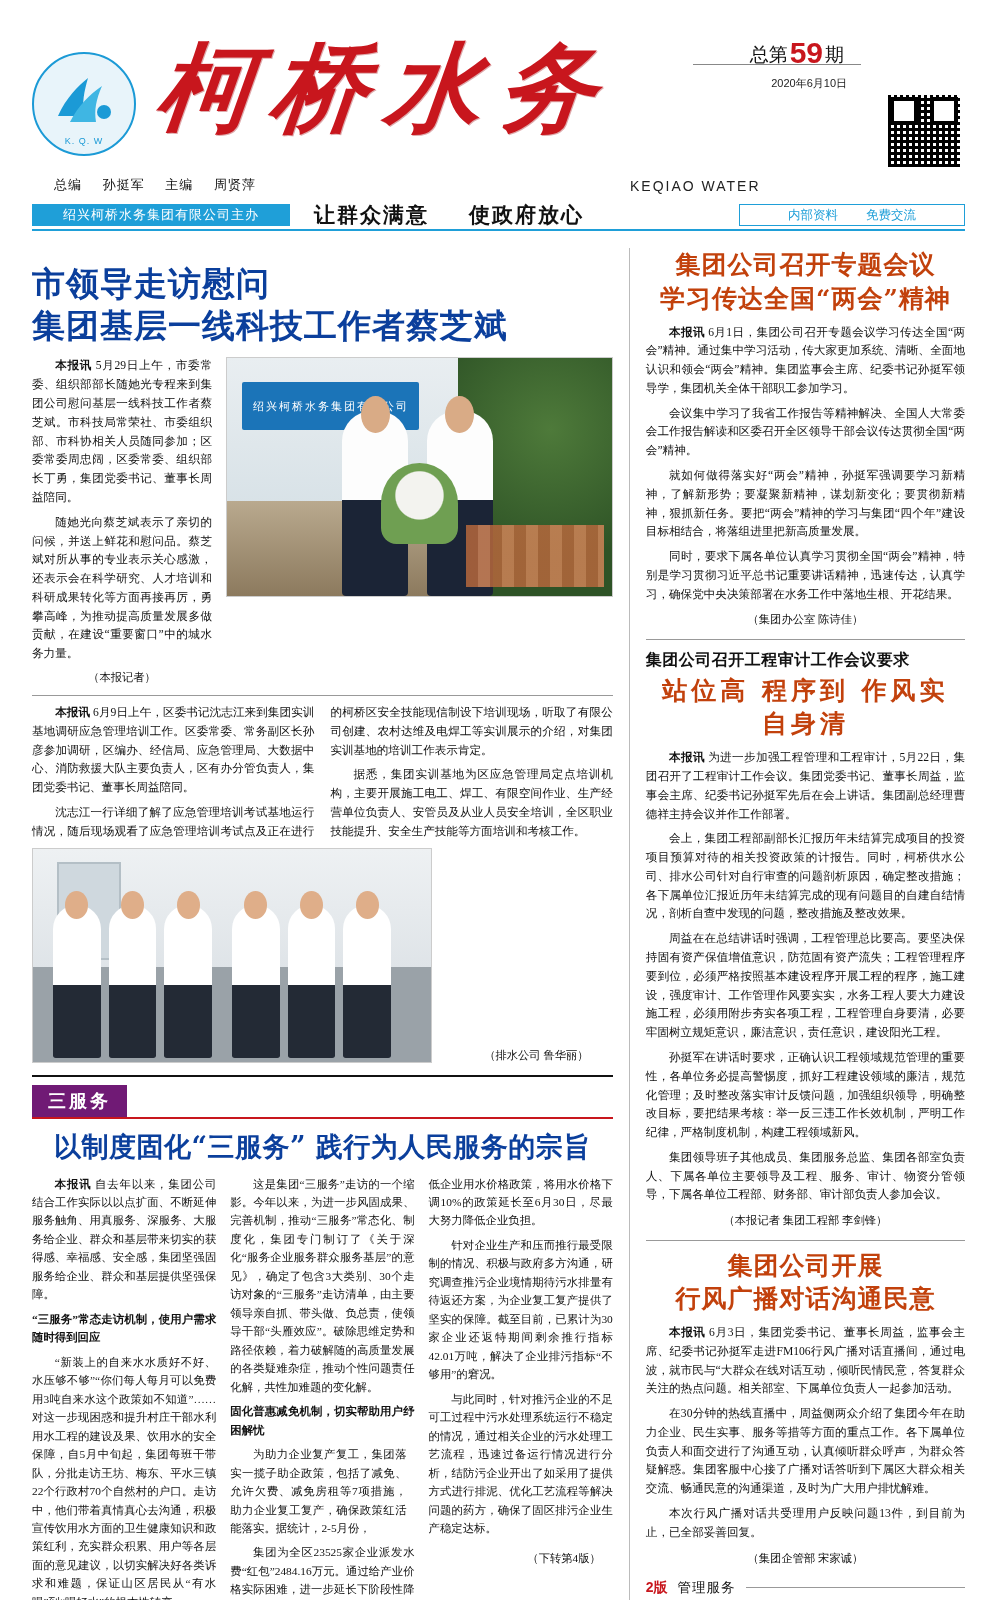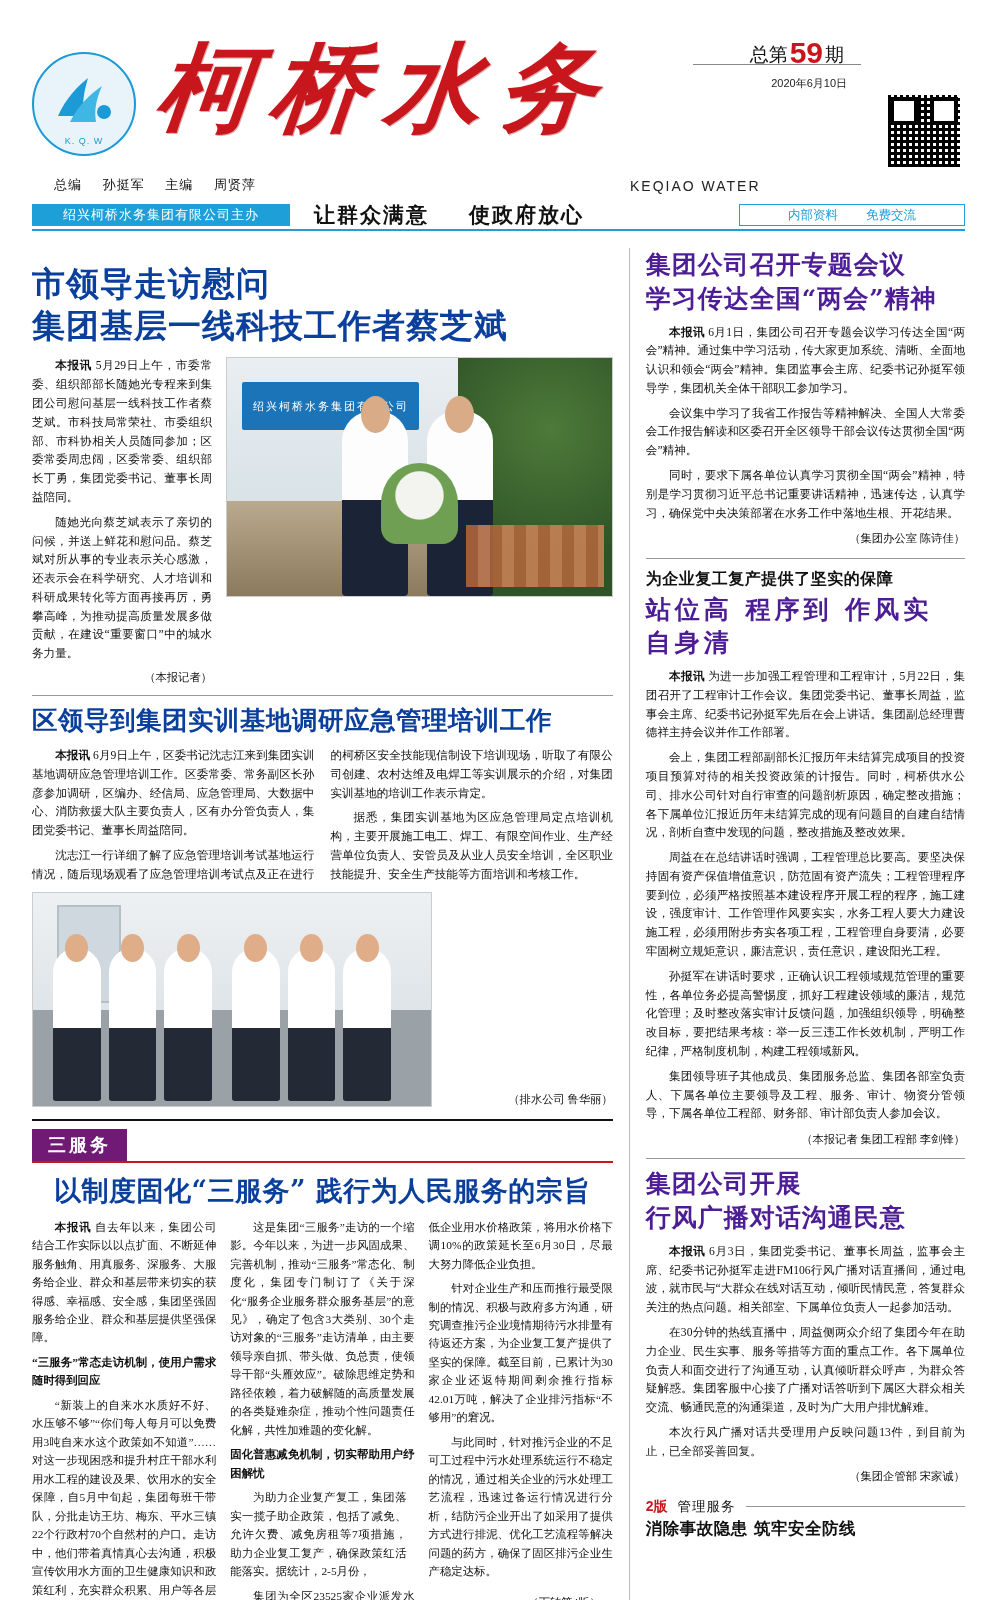--- a/index.html
+++ b/index.html
@@ -112,21 +112,21 @@
   }
   h2.head2 {
     font-family: "DejaVu Serif", serif;
     font-weight: bold; color: #0b3f9c;
     font-size: 25.5px; line-height: 1.3; margin: 4px 0 10px 0;
     letter-spacing: .5px;
   }
   .rule-top { border-top: 1px solid #999; margin: 10px 0 8px; }
   .rule-dbl { border-top: 2px solid #111; margin: 12px 0 8px; }
   .lead { font-weight: bold; }
-  .sig { text-align: right; font-size: 11.3px; margin-top: 4px; }
+  .sig { text-align: center; font-size: 11.3px; margin-top: 4px; }
 
   .photo {
     width: 100%; border: 1px solid #ccc; display:block;
     background: linear-gradient(180deg,#cfe0ea 0%, #b9cfdb 40%, #9fb9c6 100%);
     position: relative; overflow:hidden;
   }
   .photo.p1 { height: 240px; }
   .photo.p2 { height: 215px; }
 
   
@@ -170,22 +170,22 @@
     font-size: 18px; font-weight:bold; padding: 4px 16px; letter-spacing: 3px;
     font-family:"DejaVu Serif", serif;
   }
   .tag-row { border-bottom: 2px solid #c8161d; padding-bottom: 0; margin-bottom: 10px; }
 
   .r-head-black {
     font-family:"DejaVu Serif", serif; font-weight:bold; font-size: 16px;
     color:#111; line-height:1.5; margin-bottom: 2px; letter-spacing:.5px;
   }
   .r-head-blue-lg {
-    font-family:"DejaVu Serif", serif; font-weight:bold; color:#4c1d95;
-    font-size: 25px; line-height:1.35; letter-spacing: 4px; margin-bottom: 8px;
+    font-family:"DejaVu Serif", serif; font-weight:bold; color:#c2410c;
+    font-size: 25px; line-height:1.35; letter-spacing: 4px; margin-bottom: 8px; text-align: center;
   }
   .r-body { font-size: 11.6px; line-height: 1.62; text-align: justify; }
   .r-body p { margin: 0 0 6px 0; text-indent: 2em; }
 
   
   .idx-row { display:flex; align-items:center; gap: 10px; margin-top: 12px; }
   .idx-num { color:#c8161d; font-weight:bold; font-size: 14px; font-family:"Liberation Sans",sans-serif;}
   .idx-label { font-size: 13.5px; font-family:"DejaVu Serif",serif; letter-spacing:1px;}
   .idx-rule { flex:1; border-top:1px solid #999; }
   .idx-item { font-family:"DejaVu Serif",serif; font-weight:bold; font-size: 16.5px; line-height:1.6; letter-spacing:.5px;}
@@ -276,21 +276,20 @@
                 <div class="s1-pots"></div>
               </div>
             </div>
           </div>
         </div>
       </article>
 
       <div class="rule-top"></div>
 
       <article>
-        <h2 class="head2">区领导到集团实训基地调研应急管理培训工作</h2>
         <div class="twocol2" style="font-size:11.6px; line-height:1.62; text-align:justify;">
           <p style="text-indent:2em; margin:0 0 6px 0;">
             <span class="lead">本报讯</span>
             <span>6月9日上午，区委书记沈志江来到集团实训基地调研应急管理培训工作。区委常委、常务副区长孙彦参加调研，区编办、经信局、应急管理局、大数据中心、消防救援大队主要负责人，区有办分管负责人，集团党委书记、董事长周益陪同。</span>
           </p>
           <p style="text-indent:2em; margin:0 0 6px 0;">沈志江一行详细了解了应急管理培训考试基地运行情况，随后现场观看了应急管理培训考试点及正在进行的柯桥区安全技能现信制设下培训现场，听取了有限公司创建、农村达维及电焊工等实训展示的介绍，对集团实训基地的培训工作表示肯定。</p>
           <p style="text-indent:2em; margin:0 0 6px 0;">据悉，集团实训基地为区应急管理局定点培训机构，主要开展施工电工、焊工、有限空间作业、生产经营单位负责人、安管员及从业人员安全培训，全区职业技能提升、安全生产技能等方面培训和考核工作。</p>
         </div>
         <div style="display:flex; gap:28px; margin-top:4px;">
           <div style="width:400px;">
@@ -357,29 +356,30 @@
         <div class="r-head-blue-lg" style="letter-spacing:1px;">
           <div>集团公司召开专题会议</div>
           <div>学习传达全国“两会”精神</div>
         </div>
         <div class="r-body">
           <p>
             <span class="lead">本报讯</span>
             <span>6月1日，集团公司召开专题会议学习传达全国“两会”精神。通过集中学习活动，传大家更加系统、清晰、全面地认识和领会“两会”精神。集团监事会主席、纪委书记孙挺军领导学，集团机关全体干部职工参加学习。</span>
           </p>
           <p>会议集中学习了我省工作报告等精神解决、全国人大常委会工作报告解读和区委召开全区领导干部会议传达贯彻全国“两会”精神。</p>
+          <p>就如何做得落实好“两会”精神，孙挺军强调要学习新精神，了解新形势；要凝聚新精神，谋划新变化；要贯彻新精神，狠抓新任务。要把“两会”精神的学习与集团“四个年”建设目标相结合，将落组进里把新高质量发展。</p>
           <p>同时，要求下属各单位认真学习贯彻全国“两会”精神，特别是学习贯彻习近平总书记重要讲话精神，迅速传达，认真学习，确保党中央决策部署在水务工作中落地生根、开花结果。</p>
           <div class="sig">（集团办公室  陈诗佳）</div>
         </div>
       </article>
 
       <div class="rule-top"></div>
 
       <article>
-        <div class="r-head-black">为企业复工复产提供了坚实的保障</div>
+        <div class="r-head-black">集团公司召开工程审计工作会议要求</div>
         <div class="r-head-blue-lg">站位高   程序到   作风实   自身清</div>
         <div class="r-body">
           <p>
             <span class="lead">本报讯</span>
             <span>为进一步加强工程管理和工程审计，5月22日，集团召开了工程审计工作会议。集团党委书记、董事长周益，监事会主席、纪委书记孙挺军先后在会上讲话。集团副总经理曹德祥主持会议并作工作部署。</span>
           </p>
           <p>会上，集团工程部副部长汇报历年未结算完成项目的投资项目预算对待的相关投资政策的计报告。同时，柯桥供水公司、排水公司针对自行审查的问题剖析原因，确定整改措施；各下属单位汇报近历年未结算完成的现有问题目的自建自结情况，剖析自查中发现的问题，整改措施及整改效果。</p>
           <p>周益在在总结讲话时强调，工程管理总比要高。要坚决保持固有资产保值增值意识，防范固有资产流失；工程管理程序要到位，必须严格按照基本建设程序开展工程的程序，施工建设，强度审计、工作管理作风要实实，水务工程人要大力建设施工程，必须用附步夯实各项工程，工程管理自身要清，必要牢固树立规矩意识，廉洁意识，责任意识，建设阳光工程。</p>
           <p>孙挺军在讲话时要求，正确认识工程领域规范管理的重要性，各单位务必提高警惕度，抓好工程建设领域的廉洁，规范化管理；及时整改落实审计反馈问题，加强组织领导，明确整改目标，要把结果考核：举一反三违工作长效机制，严明工作纪律，严格制度机制，构建工程领域新风。</p>
           <p>集团领导班子其他成员、集团服务总监、集团各部室负责人、下属各单位主要领导及工程、服务、审计、物资分管领导，下属各单位工程部、财务部、审计部负责人参加会议。</p>

